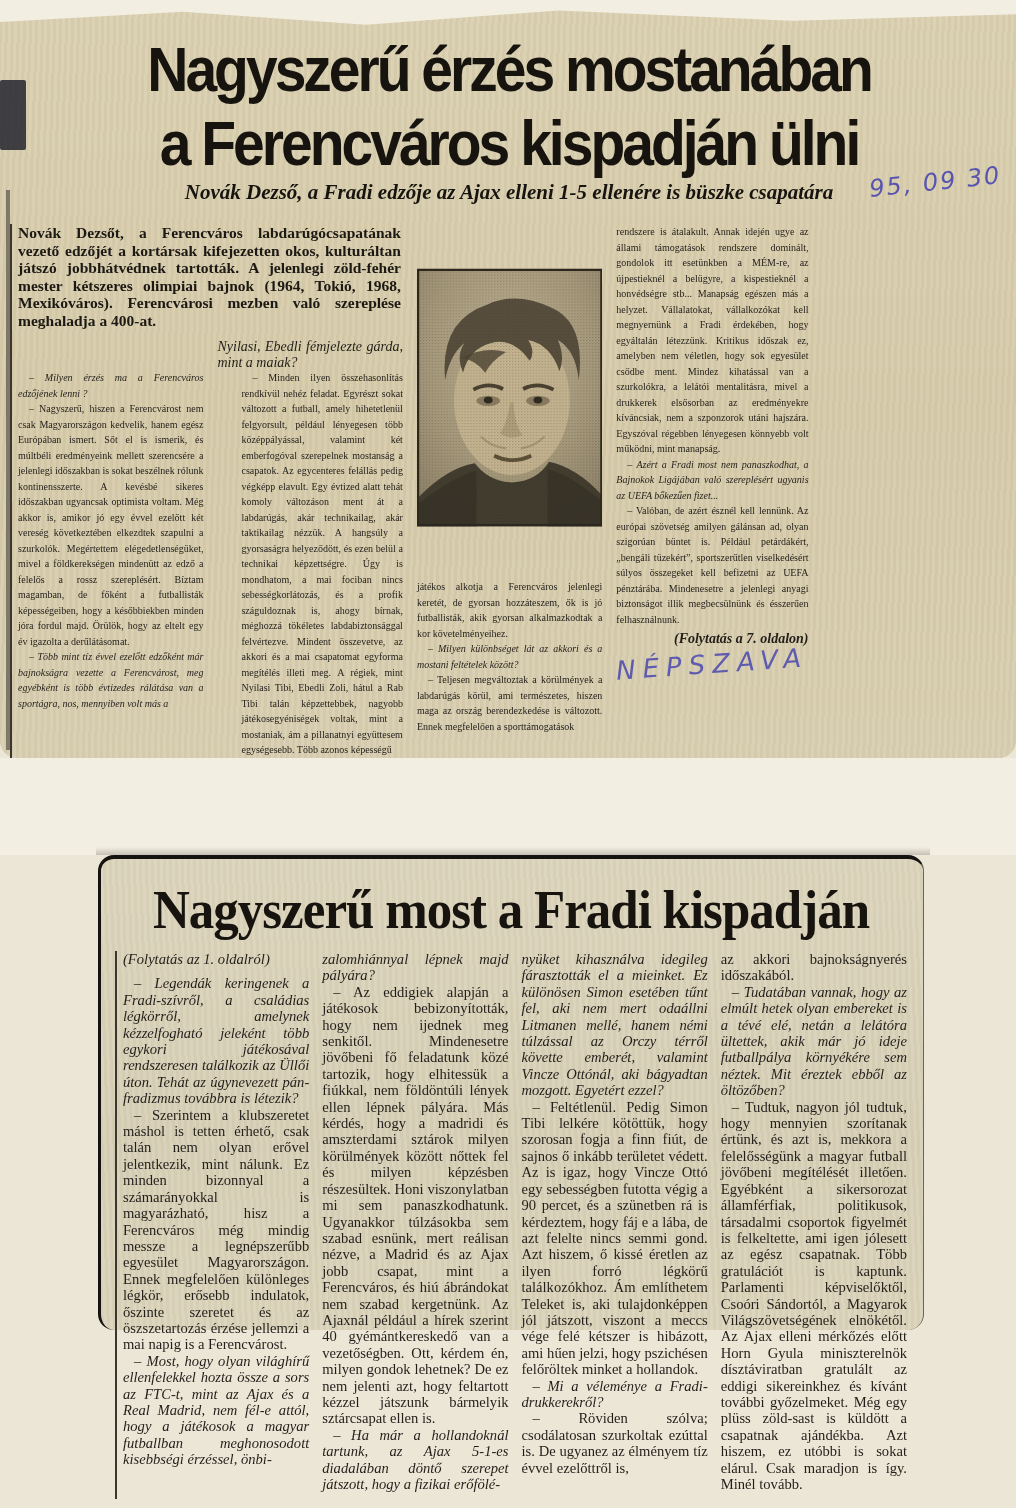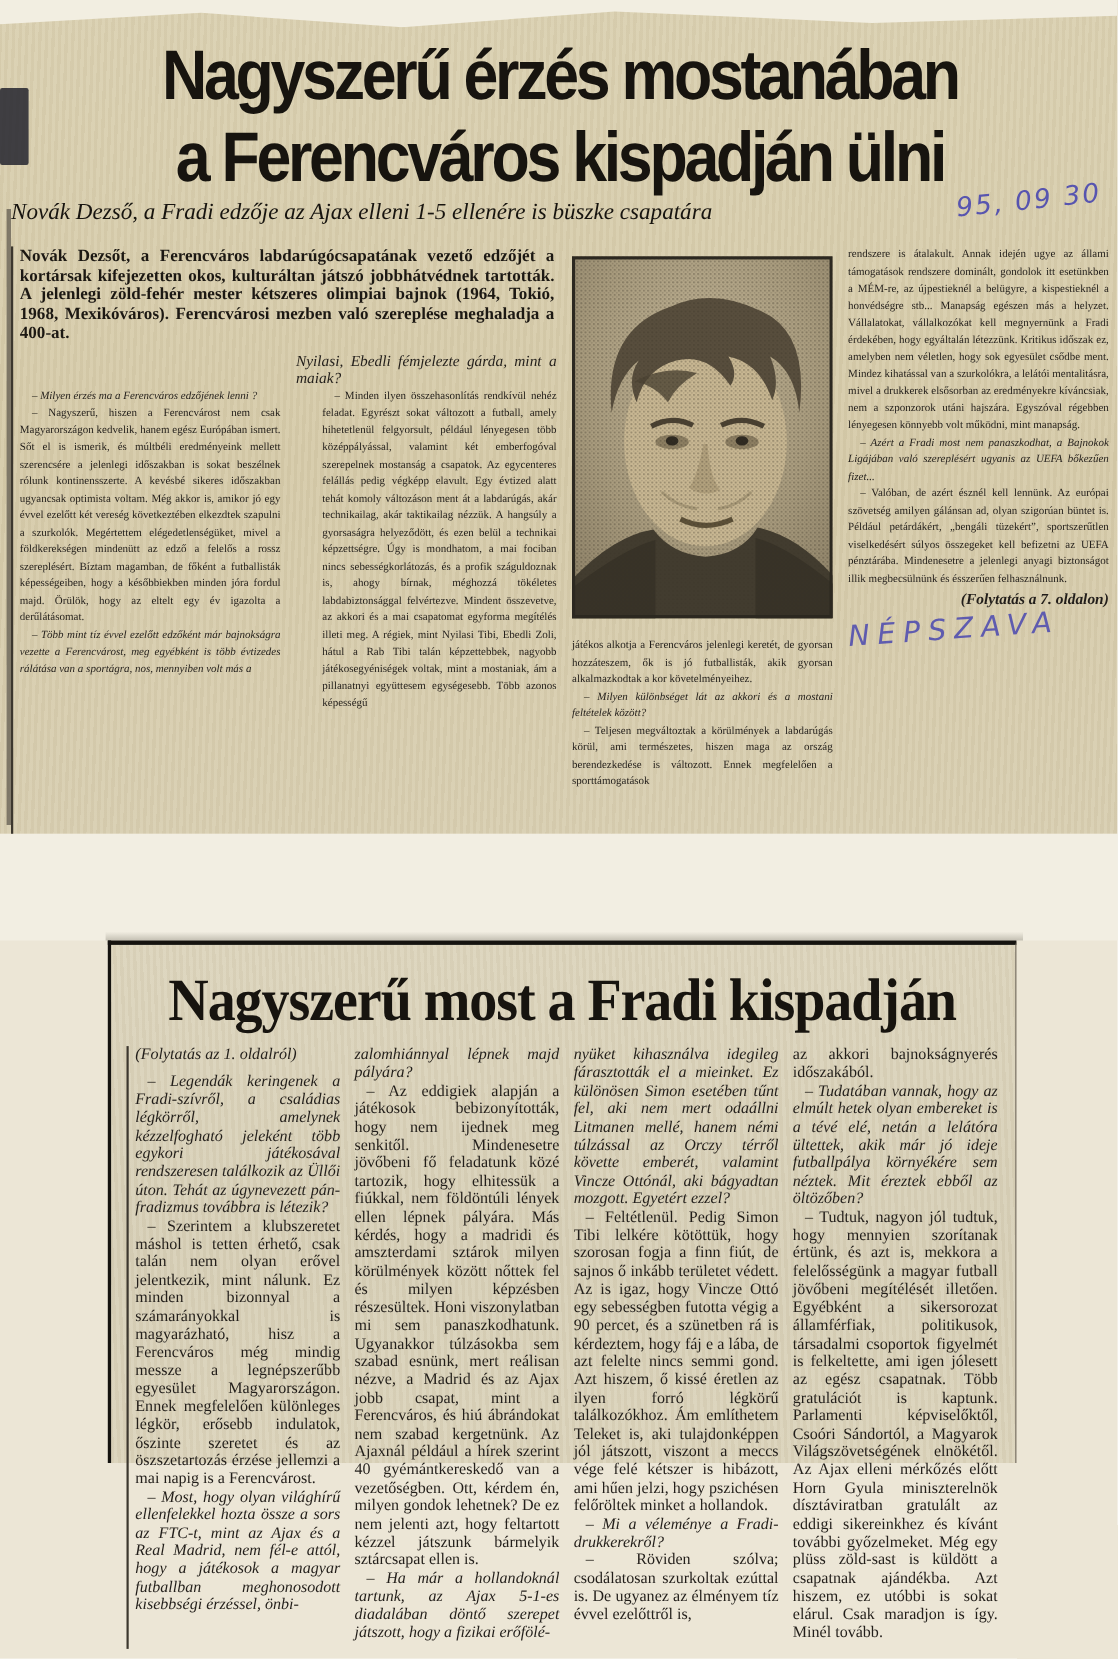--- a/index.html
+++ b/index.html
@@ -19,39 +19,40 @@
   .torn-strip{position:absolute;left:0;top:0;width:100%;height:26px;background:#f2eee1;
     clip-path:polygon(0 0,100% 0,100% 55%,78% 80%,55% 40%,36% 95%,18% 45%,0 85%);}
   
   .clip1{
     position:absolute;left:0;top:0;width:1016px;height:758px;
     background:
       repeating-linear-gradient(92deg,rgba(120,105,70,.05) 0 3px,rgba(255,255,255,.04) 3px 6px),
       linear-gradient(180deg,#dbd1b2 0%,#d6cbaa 55%,#d9cfb2 100%);
     box-sizing:border-box;
     padding:30px 8px 0 10px;
+    border-radius:17px;
   }
   .hl1{
     margin:2px 0 0 0;text-align:center;
     font-family:"Liberation Sans","DejaVu Sans",sans-serif;
     font-weight:800;font-size:57px;line-height:66px;letter-spacing:-3px;
     color:#17140f;
     transform:scaleY(1.12);transform-origin:top center;
   }
   .subhead-row{position:relative;margin-top:16px;height:34px;}
   .subhead{
-    text-align:left;font-style:italic;font-weight:400;font-size:21px;color:#17140f;
+    text-align:center;font-style:italic;font-weight:700;font-size:21px;color:#17140f;
   }
   .handwriting{
     font-family:"DejaVu Sans",sans-serif;color:#4a48b0;font-style:italic;
   }
   .hw-date{position:absolute;right:6px;top:-12px;font-size:24px;transform:rotate(-6deg);letter-spacing:2px;opacity:.9;}
   .a1grid{
     display:grid;margin-top:10px;
-    grid-template-columns:repeat(4,1fr);
+    grid-template-columns:repeat(5,1fr);
     grid-template-rows:auto auto 1fr;
     column-gap:14px;
     border-left:2px solid #3c372e;
     padding-left:6px;
     height:556px;
   }
   .lead{
     grid-area:1/1/2/3;
     font-weight:700;font-size:15.5px;line-height:17.5px;text-align:justify;color:#1c1813;
     padding-right:2px;
@@ -82,20 +83,21 @@
   .clip2{
     position:absolute;left:98px;top:855px;width:826px;height:475px;
     background:
       repeating-linear-gradient(88deg,rgba(120,105,70,.05) 0 3px,rgba(255,255,255,.04) 3px 6px),
       linear-gradient(180deg,#ddd5bd 0%,#d8d0b8 60%,#dcd4bc 100%);
     box-sizing:border-box;
     border-top:4px solid #15130f;
     border-left:3px solid #15130f;
     border-right:1px solid #6b6354;
     padding:14px 16px 0 14px;
+    border-radius:16px;
   }
   .hl2{
     margin:8px 0 14px 0;text-align:center;
     font-family:"Liberation Serif","DejaVu Serif",serif;
     font-weight:700;font-size:52px;line-height:56px;letter-spacing:-1px;color:#17140f;
     transform:scaleX(.98) scaleY(1.05);transform-origin:top center;
   }
   .a2grid{
     display:flex;column-gap:13px;
     border-left:2px solid #3c372e;

